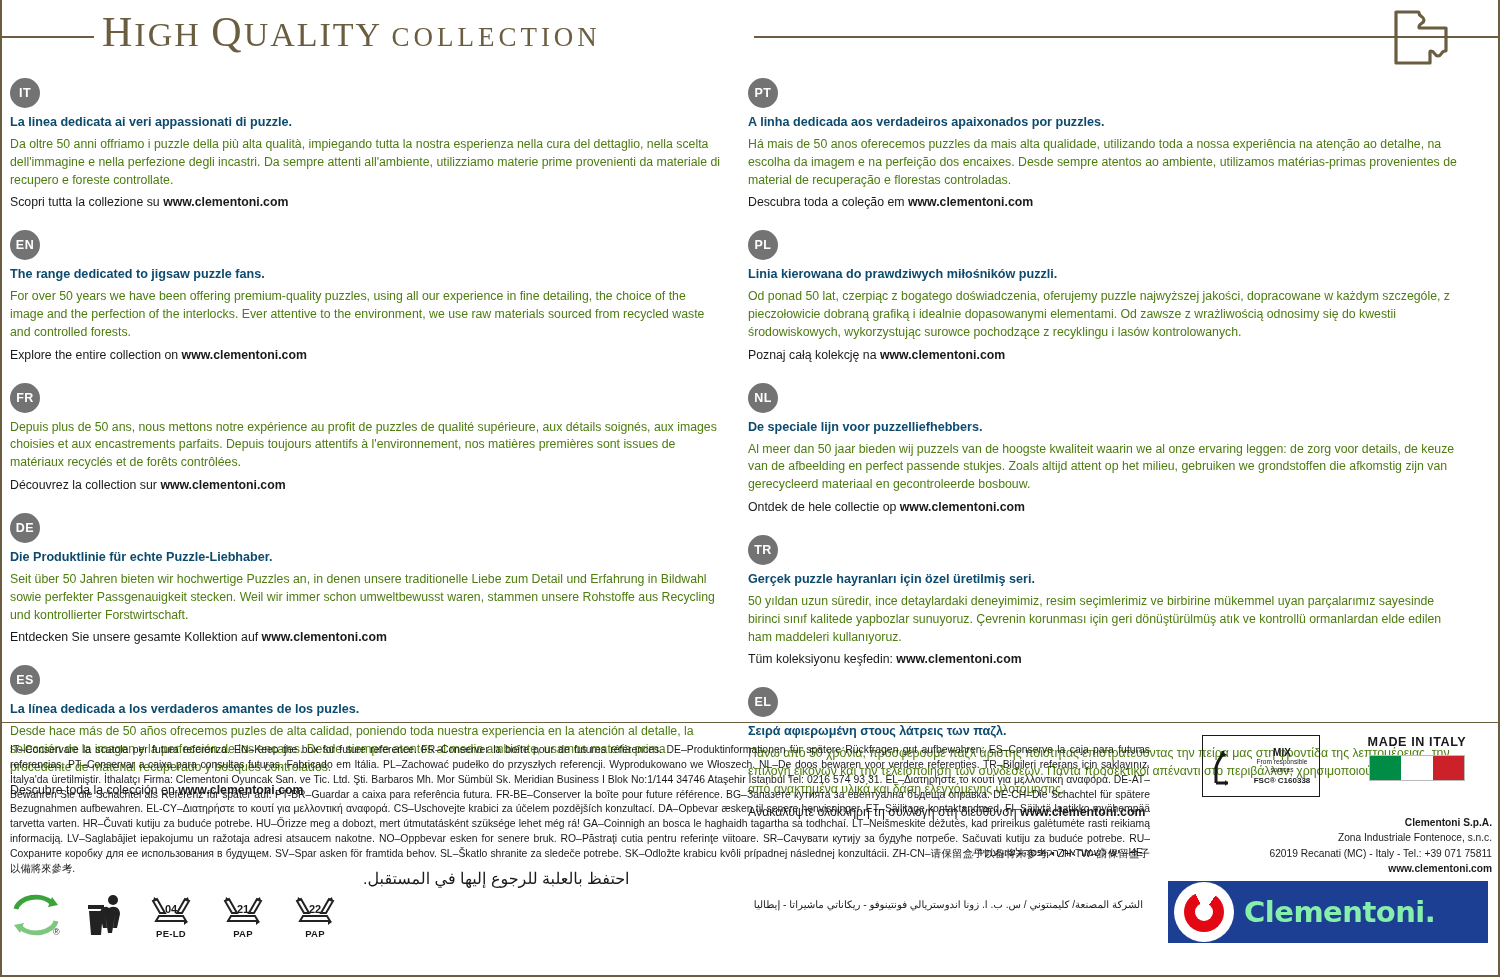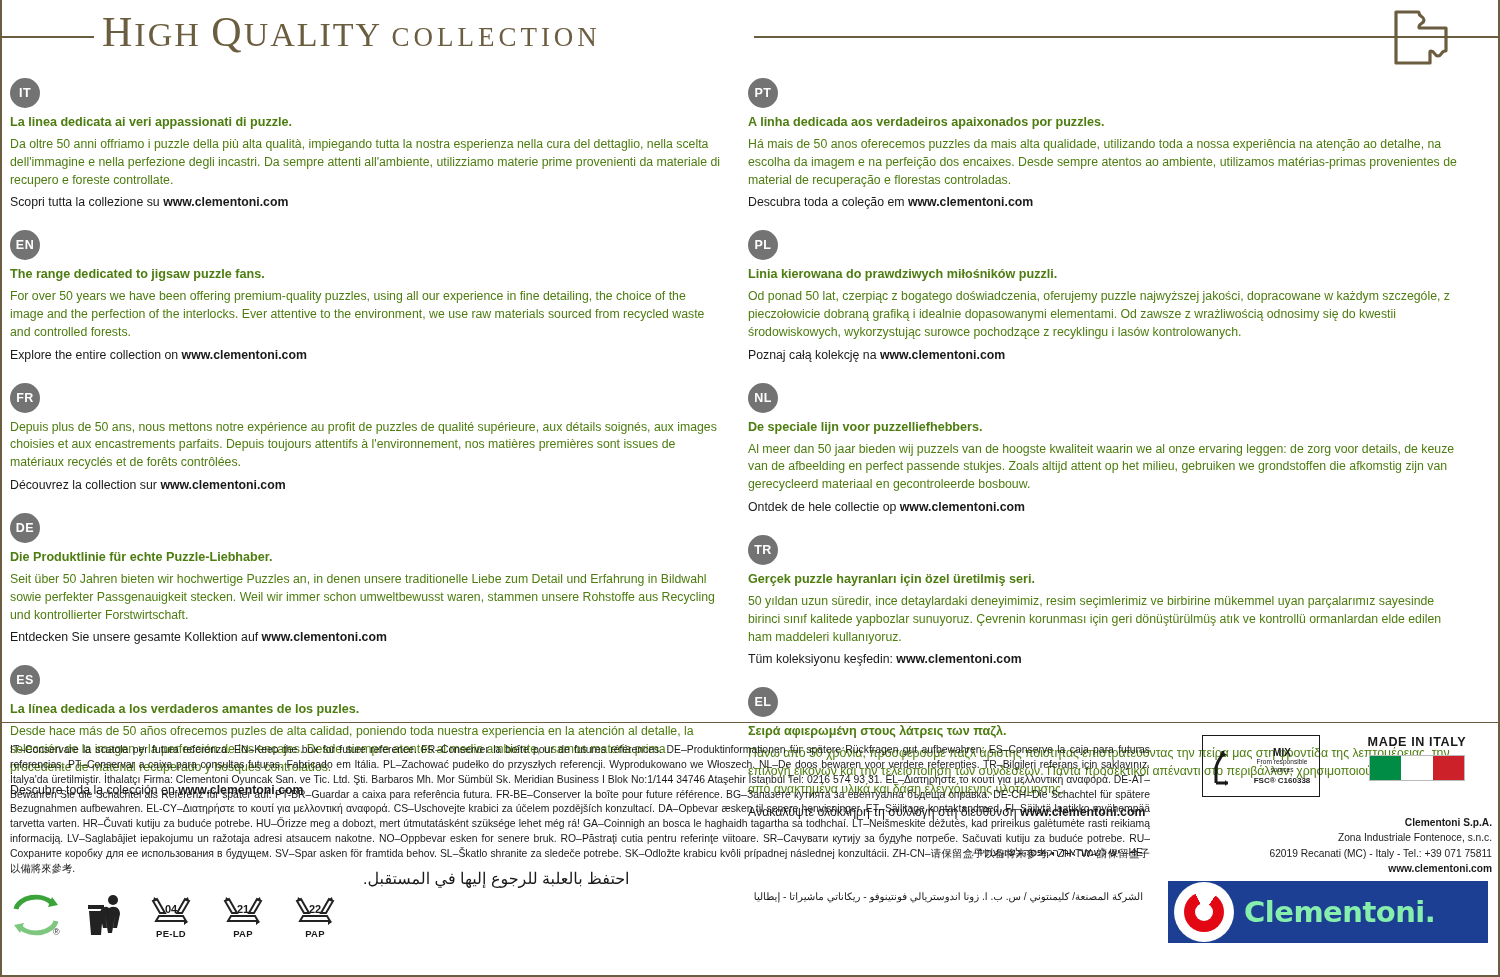--- a/index.html
+++ b/index.html
@@ -49,21 +49,21 @@
   .col-right { left:746px; }
   .lang-block { position:relative; margin-bottom:18px; padding-left:0; }
   .badge {
     width:30px; height:30px; border-radius:50%;
     background:#737373; color:#fff;
     font-size:12.5px; font-weight:bold; letter-spacing:.5px;
     display:flex; align-items:center; justify-content:center;
     margin-bottom:6px;
   }
   .lang-head {
-    font-size:12.6px; font-weight:bold; color:#4d7c0f; margin:0 0 5px 0; line-height:1.35;
+    font-size:12.6px; font-weight:bold; color:#0c4a6e; margin:0 0 5px 0; line-height:1.35;
   }
   .lang-body {
     font-size:12.3px; line-height:1.45; color:#4d7c0f; margin:0;
   }
   .lang-last { font-size:12.3px; line-height:1.45; margin:5px 0 0 0; }
   .lang-last .u { font-weight:bold; }
   
   .footer {
     position:absolute; left:0; right:0; top:722px; bottom:0;
     border-top:1.5px solid #6b5d3f;
@@ -75,21 +75,21 @@
   }
   .rtl-line {
     position:absolute; right:355px; top:124px; width:780px;
     text-align:right; font-size:10.4px; direction:rtl;
   }
   .rtl-line2 {
     position:absolute; right:355px; top:146px; width:780px;
     text-align:left; font-size:16px; direction:rtl;
   }
   .rtl-line3 {
-    position:absolute; right:355px; top:168px; width:780px;
+    position:absolute; right:355px; top:176px; width:780px;
     text-align:right; font-size:10.2px; direction:rtl;
   }
   
   .recycle-row {
     position:absolute; left:10px; top:168px; display:flex; align-items:flex-end; gap:18px;
   }
   .ico { width:48px; height:48px; position:relative; }
   .ico svg { display:block; }
   .ico-label {
     text-align:center; font-size:9.5px; font-weight:bold; margin-top:1px; letter-spacing:.3px;

